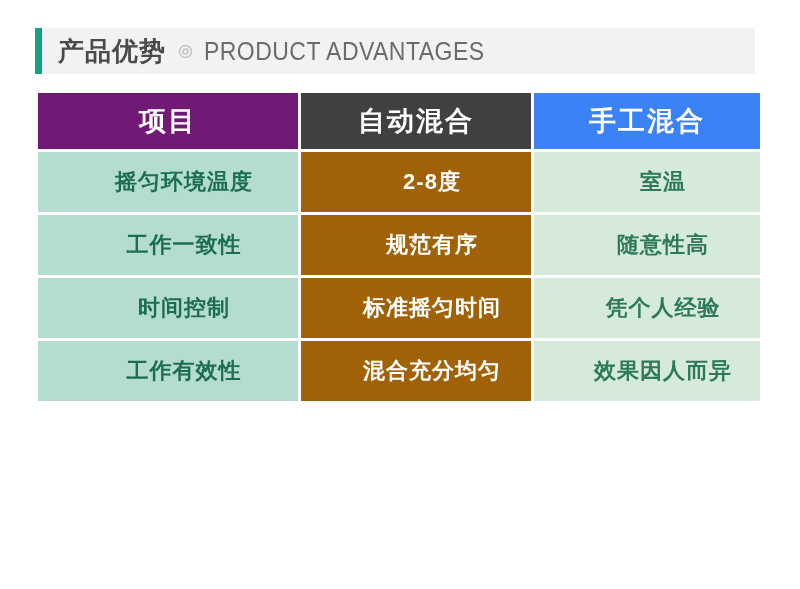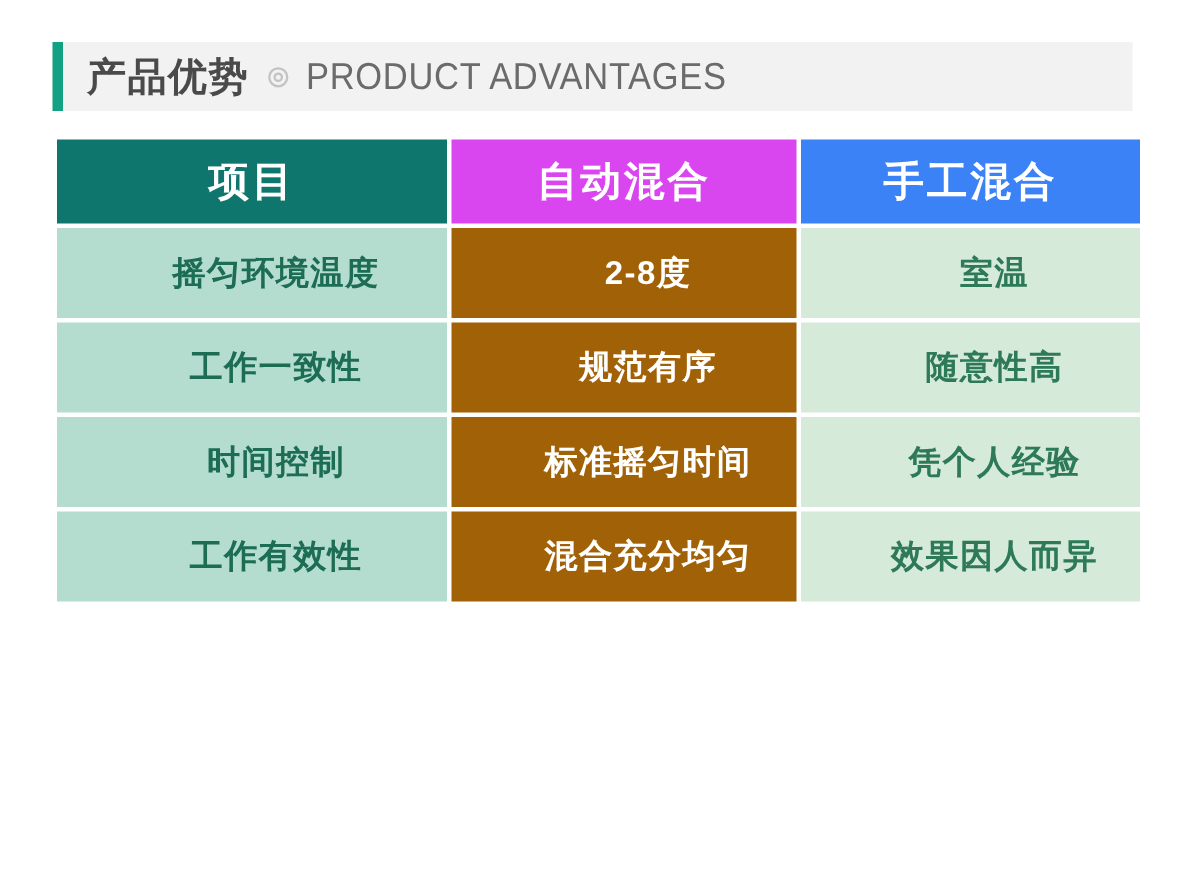--- a/index.html
+++ b/index.html
@@ -93,22 +93,22 @@
   .col-2 { width: 230px; }
   .col-3 { width: 226px; }
 
   
   .ctable thead td {
     height: 56px;
     font-size: 27px;
     color: #ffffff;
     letter-spacing: 2px;
   }
-  .h1 { background: #0f766e; }
-  .h2 { background: #d946ef; }
+  .h1 { background: #701a75; }
+  .h2 { background: #404040; }
   .h3 { background: #3b82f6; }
 
   
   .ctable tbody td {
     font-size: 22px;
     letter-spacing: 1px;
     padding-left: 32px;
   }
   .b1 {
     background: #b4ddd0;

